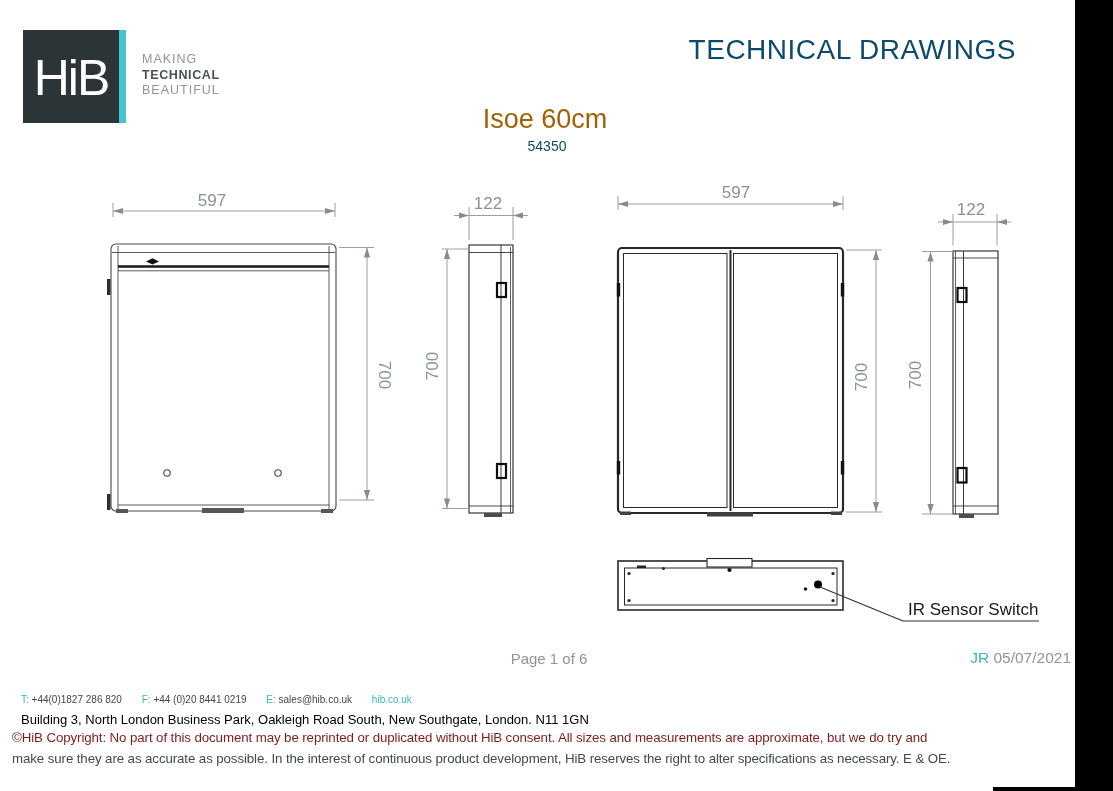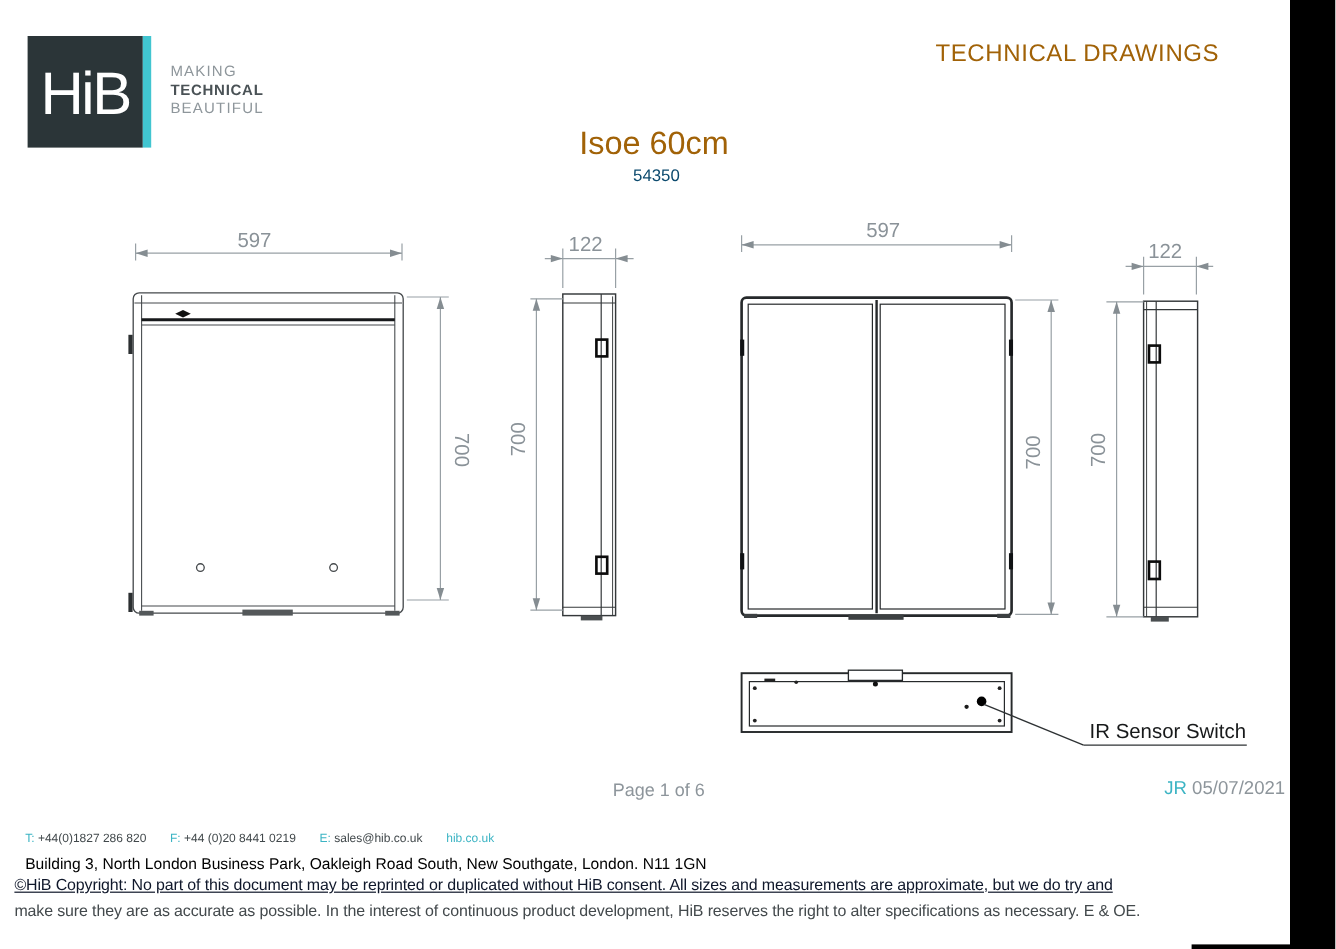--- a/index.html
+++ b/index.html
@@ -5,39 +5,39 @@
   html,body{margin:0;padding:0;background:#e8e8e8;}
   .page{position:relative;width:1113px;height:791px;background:#ffffff;overflow:hidden;
         font-family:"Liberation Sans",sans-serif;}
   
   .logo-square{position:absolute;left:23px;top:30px;width:96px;height:93px;background:#2b3538;
                color:#fff;text-align:center;line-height:97px;font-size:50px;letter-spacing:-2px;}
   .logo-stripe{position:absolute;left:119px;top:30px;width:7px;height:93px;background:#41c5d0;}
   .tagline{position:absolute;left:142px;top:52px;font-size:12.5px;letter-spacing:1px;
            color:#8e969b;line-height:15.5px;}
   .tagline .bold{color:#4a5256;font-weight:bold;letter-spacing:0.6px;}
-  .doc-title{position:absolute;right:97px;top:34px;font-size:20px;color:#a16207;letter-spacing:0.5px;}
+  .doc-title{position:absolute;right:97px;top:34px;font-size:28px;color:#0c4a6e;letter-spacing:0.5px;}
   .product-name{position:absolute;left:395px;top:104px;width:300px;text-align:center;
                 font-size:27px;color:#a16207;}
   .product-code{position:absolute;left:397px;top:138px;width:300px;text-align:center;
                 font-size:14px;color:#0c4a6e;}
   
   svg.drawlayer{position:absolute;left:0;top:0;}
   svg text{font-family:"Liberation Sans",sans-serif;fill:#8a9298;font-size:17px;}
   svg text.ir-label{fill:#17191a;font-size:17px;}
   
   .page-indicator{position:absolute;left:399px;top:650px;width:300px;text-align:center;
                   font-size:15px;color:#8d959b;}
   .revision{position:absolute;right:42px;top:649px;font-size:15.5px;color:#8d959b;margin-left:28px;}
   .teal{color:#3cb4c4;}
   
   .contact-line{position:absolute;left:21px;top:694px;font-size:10px;color:#41484b;white-space:nowrap;}
   .contact-line .grp{margin-left:17px;}
   .address-line{position:absolute;left:21px;top:712px;font-size:13px;color:#000000;white-space:nowrap;}
-  .copy1{position:absolute;left:12px;top:730px;font-size:13.3px;color:#0f172a;white-space:nowrap;letter-spacing:-0.1px;text-decoration:underline;}
+  .copy1{position:absolute;left:12px;top:730px;font-size:13.3px;color:#7f1d1d;white-space:nowrap;letter-spacing:-0.1px;}
   .copy2{position:absolute;left:12px;top:751px;font-size:13.3px;color:#43494c;white-space:nowrap;letter-spacing:-0.1px;}
   
   .blackbar-right{position:absolute;left:1075px;top:0;width:38px;height:791px;background:#000;}
   .blackbar-bottom{position:absolute;left:993px;top:787px;width:82px;height:4px;background:#000;}
 </style>
 </head>
 <body>
 
 <div class="page">
 

